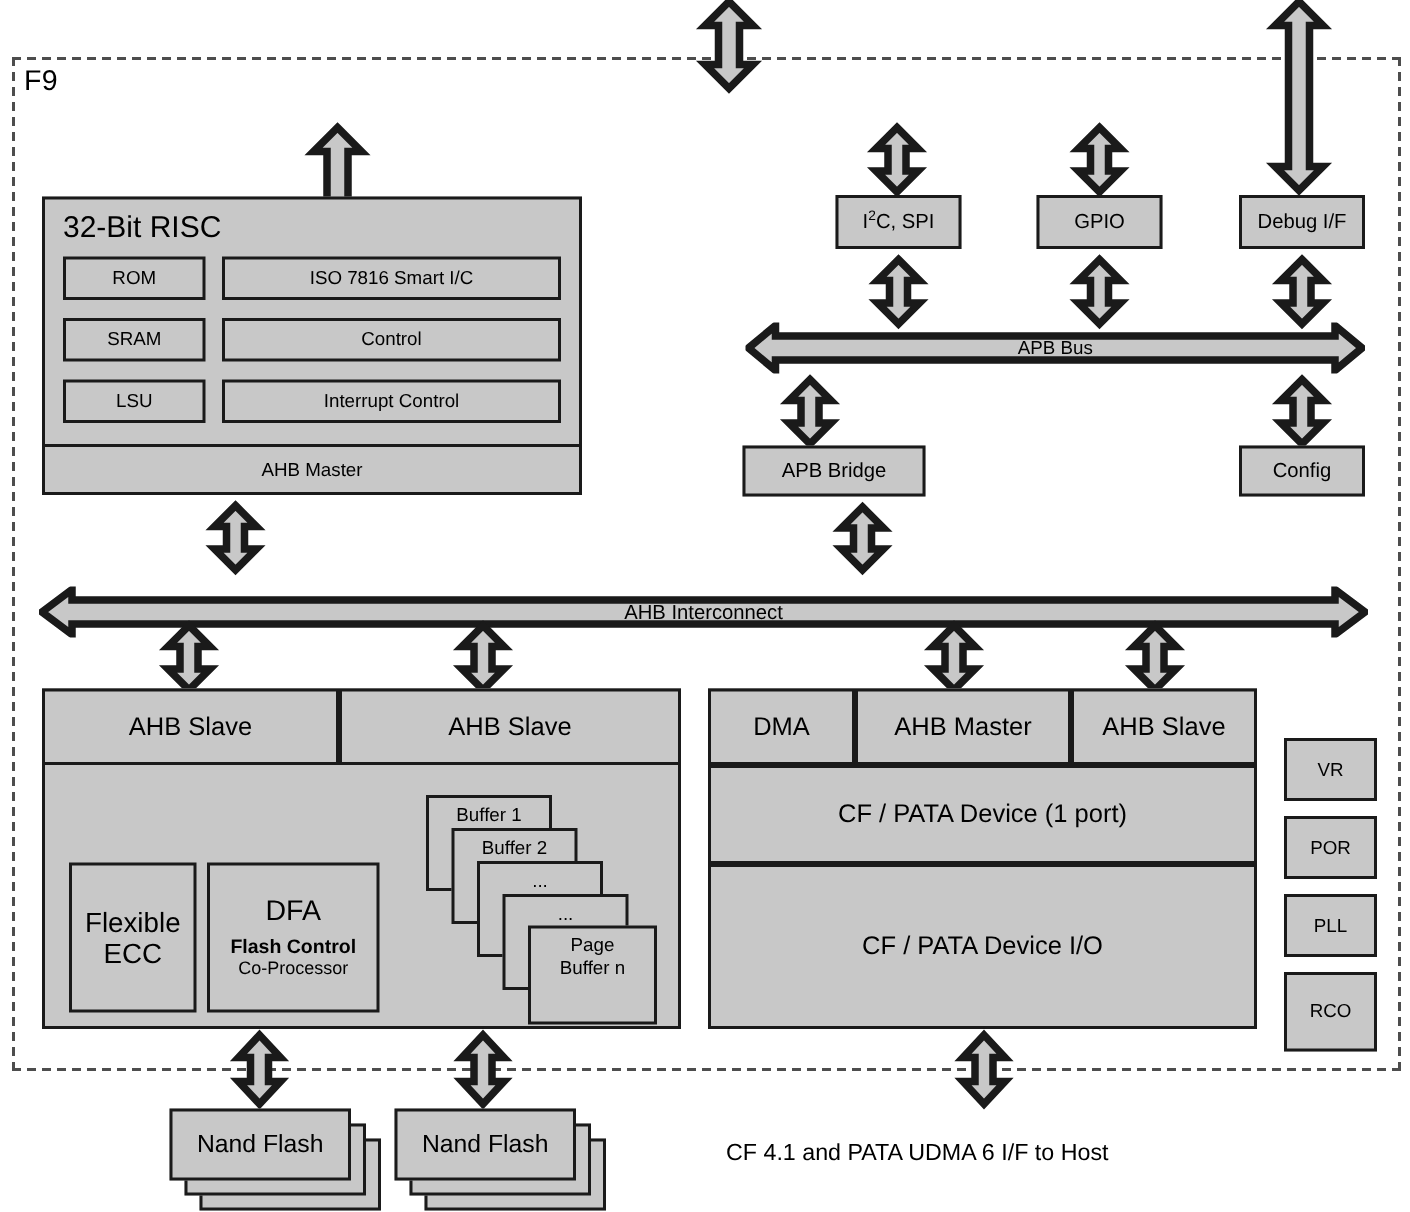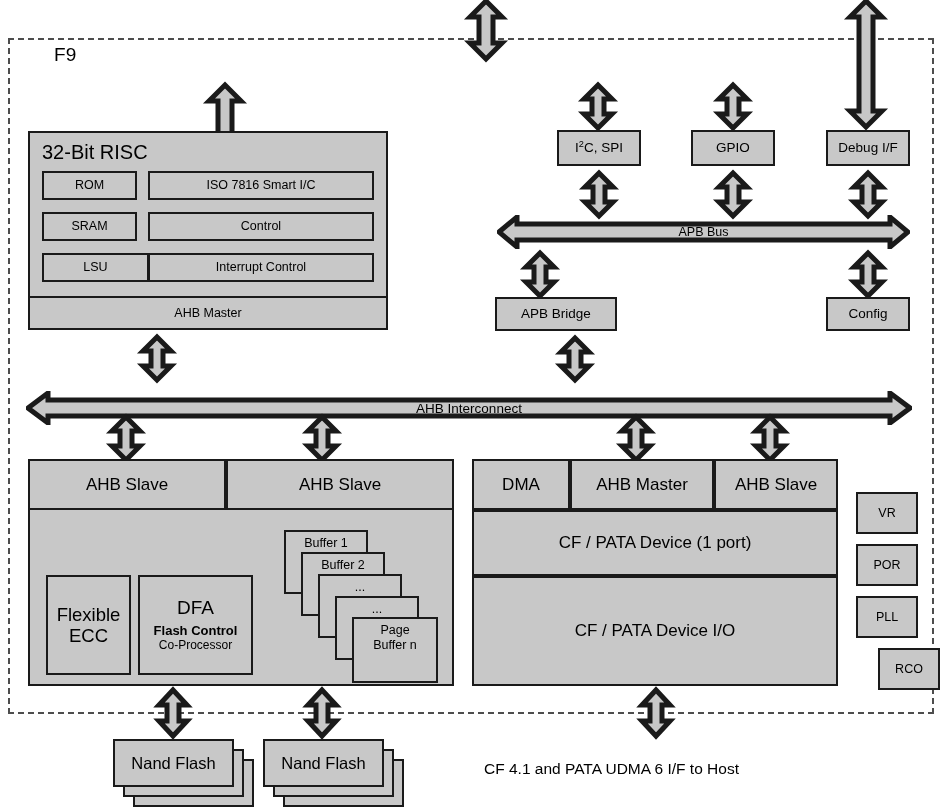--- a/index.html
+++ b/index.html
@@ -40,21 +40,21 @@
 
   
   .arrow{pointer-events:none;}
   .arrow svg{display:block;width:100%;height:100%;overflow:visible;}
   .arrow polygon{fill:#c8c8c8;stroke:#1a1a1a;stroke-width:5;stroke-linejoin:miter;}
   .busbar polygon{fill:#c8c8c8;stroke:#1a1a1a;stroke-width:5;}
   .t12{font-size:12.5px;}
   .t13{font-size:13.5px;}
   .t16{font-size:17px;}
   .t18{font-size:18.5px;}
-  .t19{font-size:19.5px;margin-left:38px;}
+  .t19{font-size:19.5px;}
   .t20{font-size:20px;}
 
   .buslabel{
     position:absolute;left:0;right:0;top:50%;
     transform:translateY(-50%);
     text-align:center;font-size:12.5px;
   }
   .buslabel.big{font-size:13.5px;}
 
   
@@ -126,21 +126,21 @@
   <div class="abs group" style="left:28px;top:131px;width:360px;height:199px;">
     <div class="abs t20" style="left:12px;top:8px;">32-Bit RISC</div>
   </div>
 
   <div class="abs box t12" style="left:42px;top:171px;width:95px;height:29px;">
     <span>ROM</span>
   </div>
   <div class="abs box t12" style="left:42px;top:212px;width:95px;height:29px;">
     <span>SRAM</span>
   </div>
-  <div class="abs box t12" style="left:42px;top:253px;width:107px;height:29px;">
+  <div class="abs box t12" style="left:42px;top:253px;width:95px;height:29px;">
     <span>LSU</span>
   </div>
 
   <div class="abs box t12" style="left:148px;top:171px;width:226px;height:29px;">
     <span>ISO 7816  Smart I/C</span>
   </div>
   <div class="abs box t12" style="left:148px;top:212px;width:226px;height:29px;">
     <span>Control</span>
   </div>
   <div class="abs box t12" style="left:148px;top:253px;width:226px;height:29px;">
@@ -301,21 +301,21 @@
 
   <div class="abs box t12" style="left:856px;top:492px;width:62px;height:42px;">
     <span>VR</span>
   </div>
   <div class="abs box t12" style="left:856px;top:544px;width:62px;height:42px;">
     <span>POR</span>
   </div>
   <div class="abs box t12" style="left:856px;top:596px;width:62px;height:42px;">
     <span>PLL</span>
   </div>
-  <div class="abs box t12" style="left:856px;top:648px;width:62px;height:42px;margin-left:22px;">
+  <div class="abs box t12" style="left:856px;top:648px;width:62px;height:53px;">
     <span>RCO</span>
   </div>
 
   <div class="abs arrow" style="left:157px;top:689px;width:32px;height:48px;">
     <svg viewBox="0 0 32 48" preserveAspectRatio="none">
       <polygon points="16,1 30,16 22,16 22,32 30,32 16,47 2,32 10,32 10,16 2,16"></polygon>
     </svg>
   </div>
   <div class="abs arrow" style="left:306px;top:689px;width:32px;height:48px;">
     <svg viewBox="0 0 32 48" preserveAspectRatio="none">

